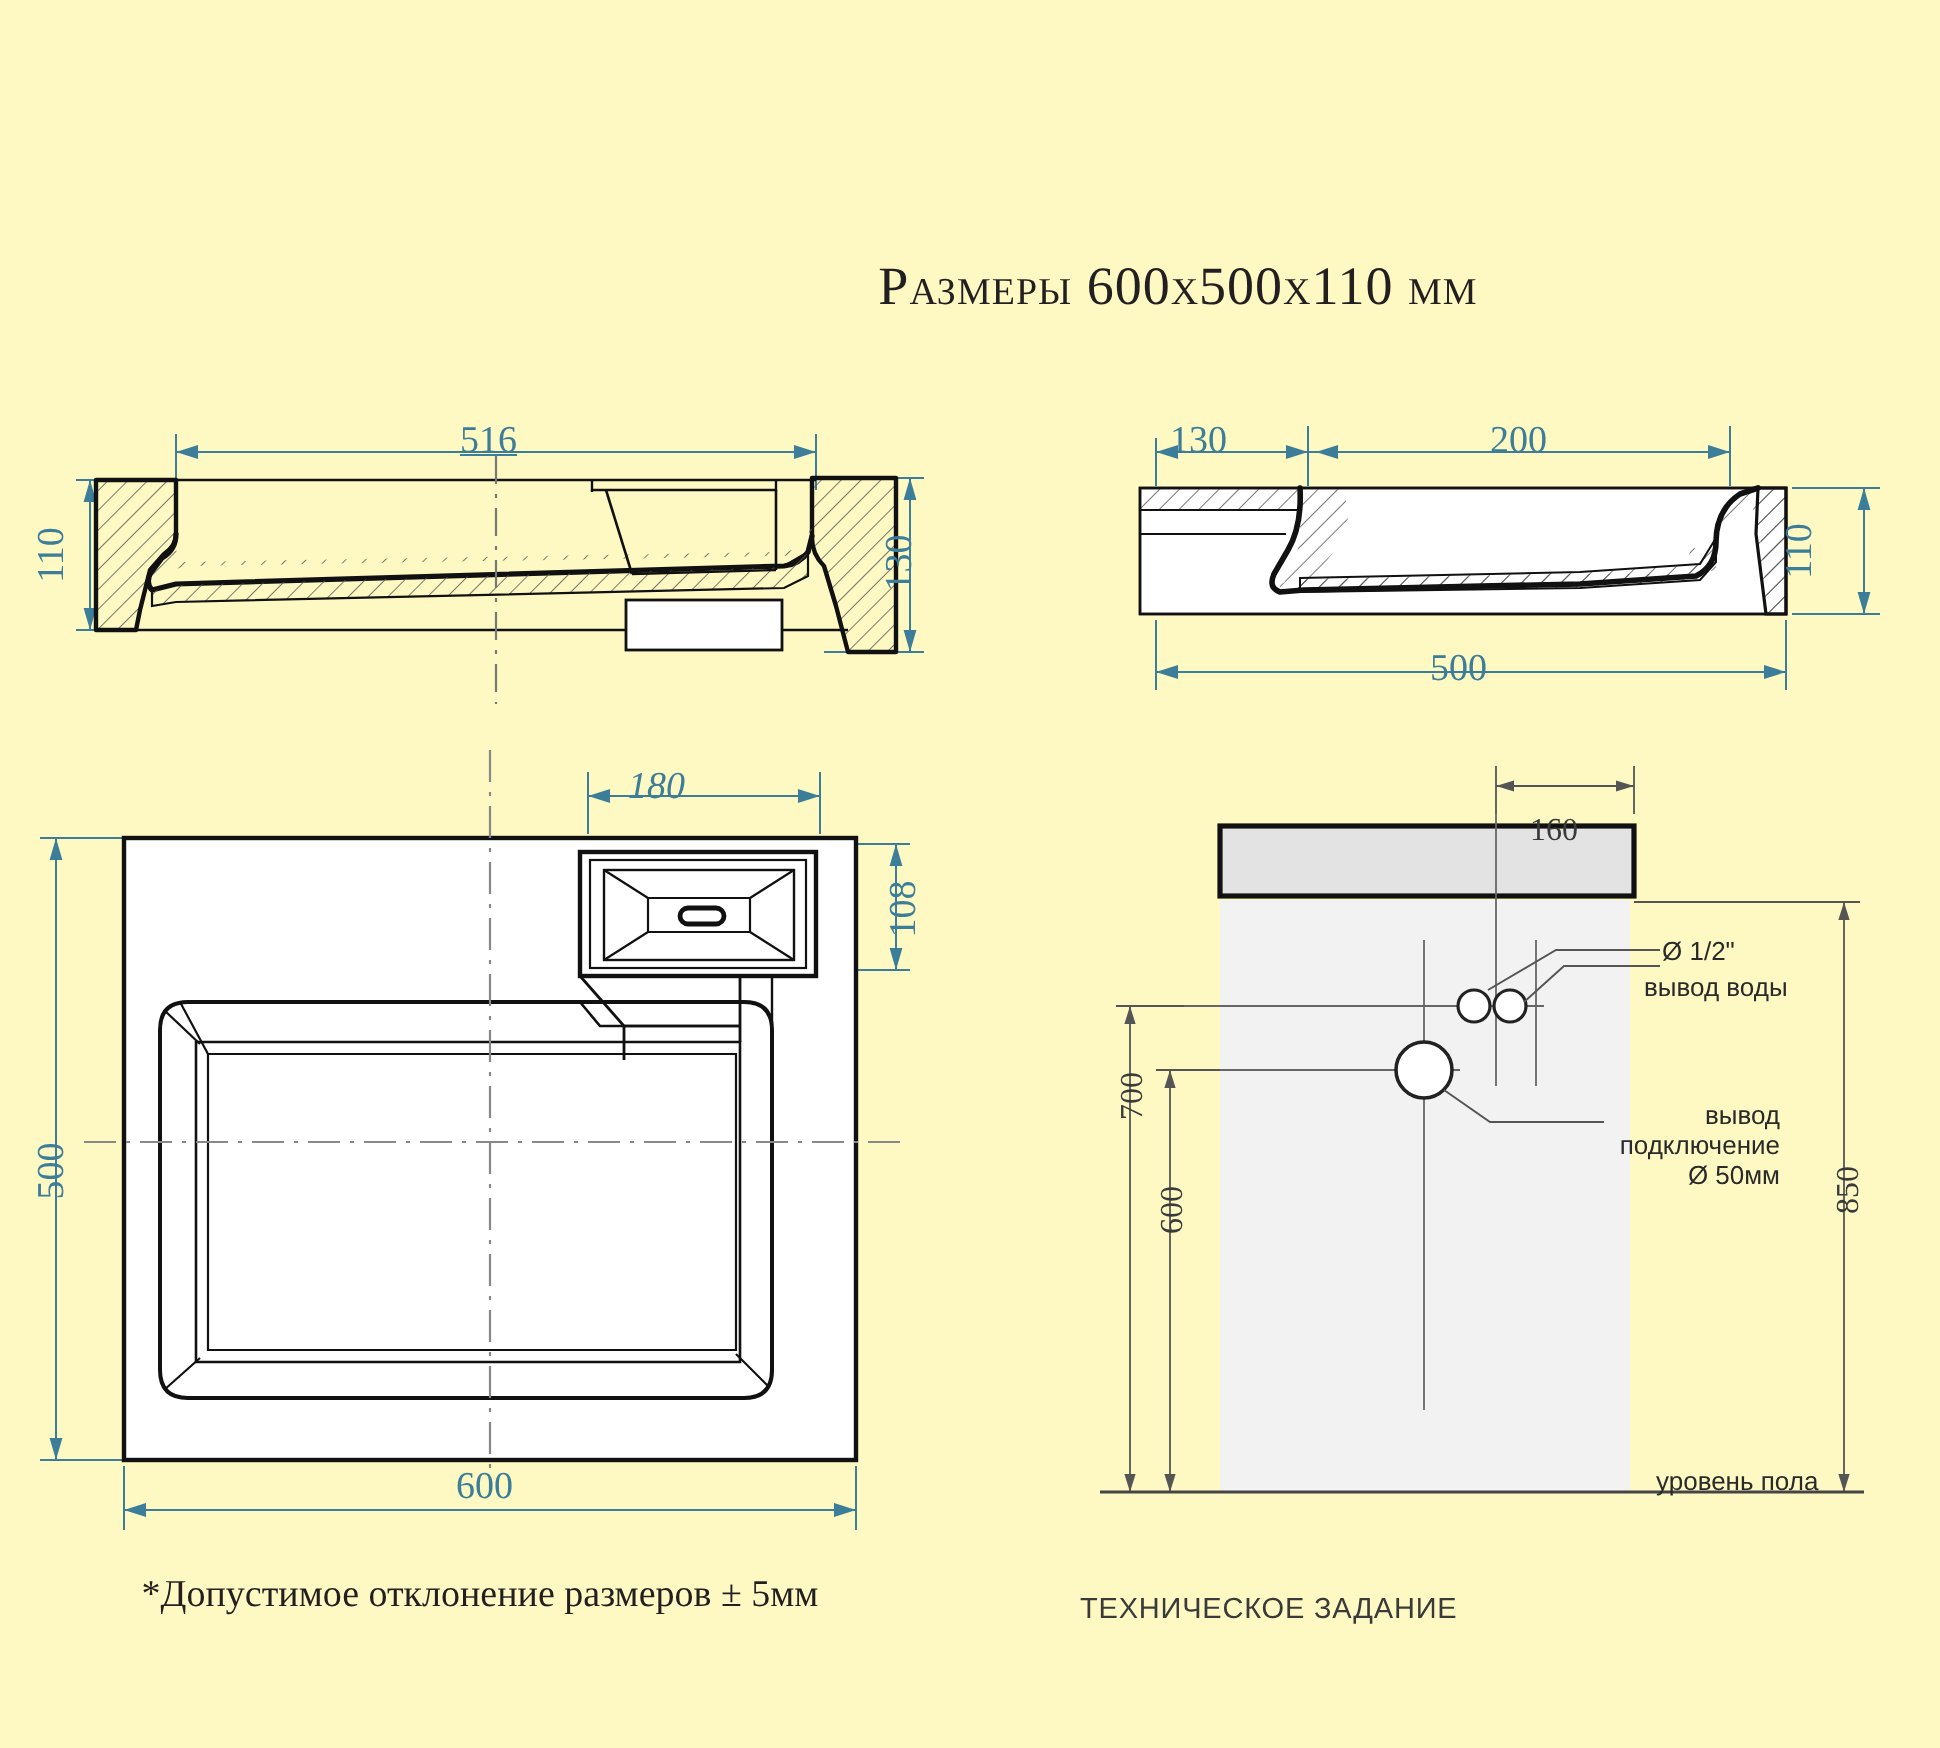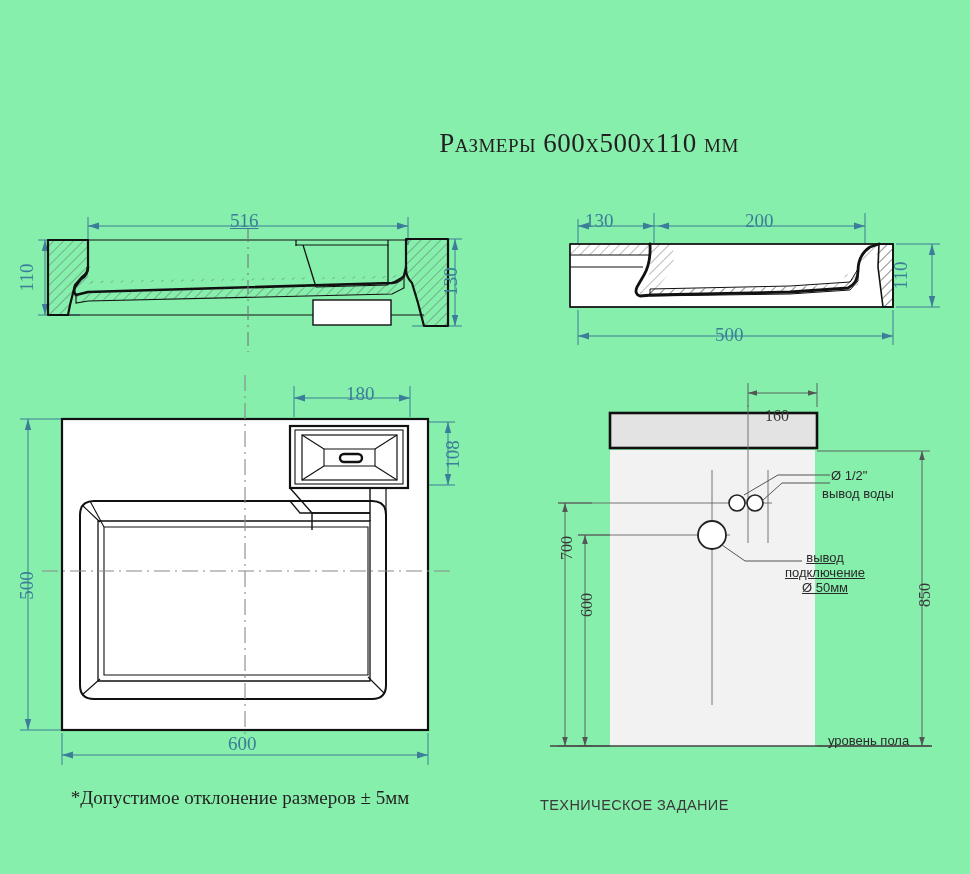--- a/index.html
+++ b/index.html
@@ -8,21 +8,21 @@
     background: #ffffff;
   }
   body {
     font-family: "Liberation Sans", sans-serif;
     color: #1a1a1a;
   }
   #sheet {
     position: relative;
     width: 970px;
     height: 874px;
-    background: #86efac;
+    background: #fef9c3;
     overflow: hidden;
   }
   .abs { position: absolute; }
 
   
   #title {
     left: 0;
     top: 128;
     top: 128px;
     width: 970px;
@@ -95,21 +95,21 @@
     transform: rotate(-90deg);
     transform-origin: center center;
   }
   .lbl {
     font-family: "Liberation Sans", sans-serif;
     color: #2a2a2a;
     font-size: 13px;
     white-space: nowrap;
     line-height: 1.25;
   }
-  .lbl-c { text-align: center; text-decoration: underline; }
+  .lbl-c { text-align: right; }
 
   svg { display: block; overflow: visible; }
 </style>
 </head>
 <body>
 
 <div id="sheet">
 
   <div class="abs" id="title">Размеры 600х500х110 мм</div>
 
@@ -308,21 +308,21 @@
         <line x1="370" y1="113" x2="370" y2="146" stroke="#111" stroke-width="1.4"></line>
         <line x1="386" y1="113" x2="386" y2="140" stroke="#111" stroke-width="1.2"></line>
       </g>
 
       <g stroke="#888" stroke-width="1.1" stroke-dasharray="16 5 2 5">
         <line x1="245" y1="0" x2="245" y2="370"></line>
         <line x1="42" y1="196" x2="450" y2="196"></line>
       </g>
     </svg>
   </div>
-  <div class="abs dim" style="left:346px; top:384px;">180</div>
+  <div class="abs dim" style="left:314px; top:384px;font-style:italic;">180</div>
   <div class="abs dim vert" style="left:432px; top:445px; width:40px; text-align:center;">108</div>
   <div class="abs dim vert" style="left:6px; top:576px; width:40px; text-align:center;">500</div>
   <div class="abs dim" style="left:228px; top:734px;">600</div>
 
   <div class="abs" style="left:540px; top:375px;">
     <svg width="430" height="390" viewBox="0 0 430 390">
 
       <rect x="70" y="75" width="205" height="296" fill="#f2f2f2" stroke="none"></rect>
 
       <rect x="70" y="38" width="207" height="35" fill="#e3e3e3" stroke="#111" stroke-width="2.6"></rect>

